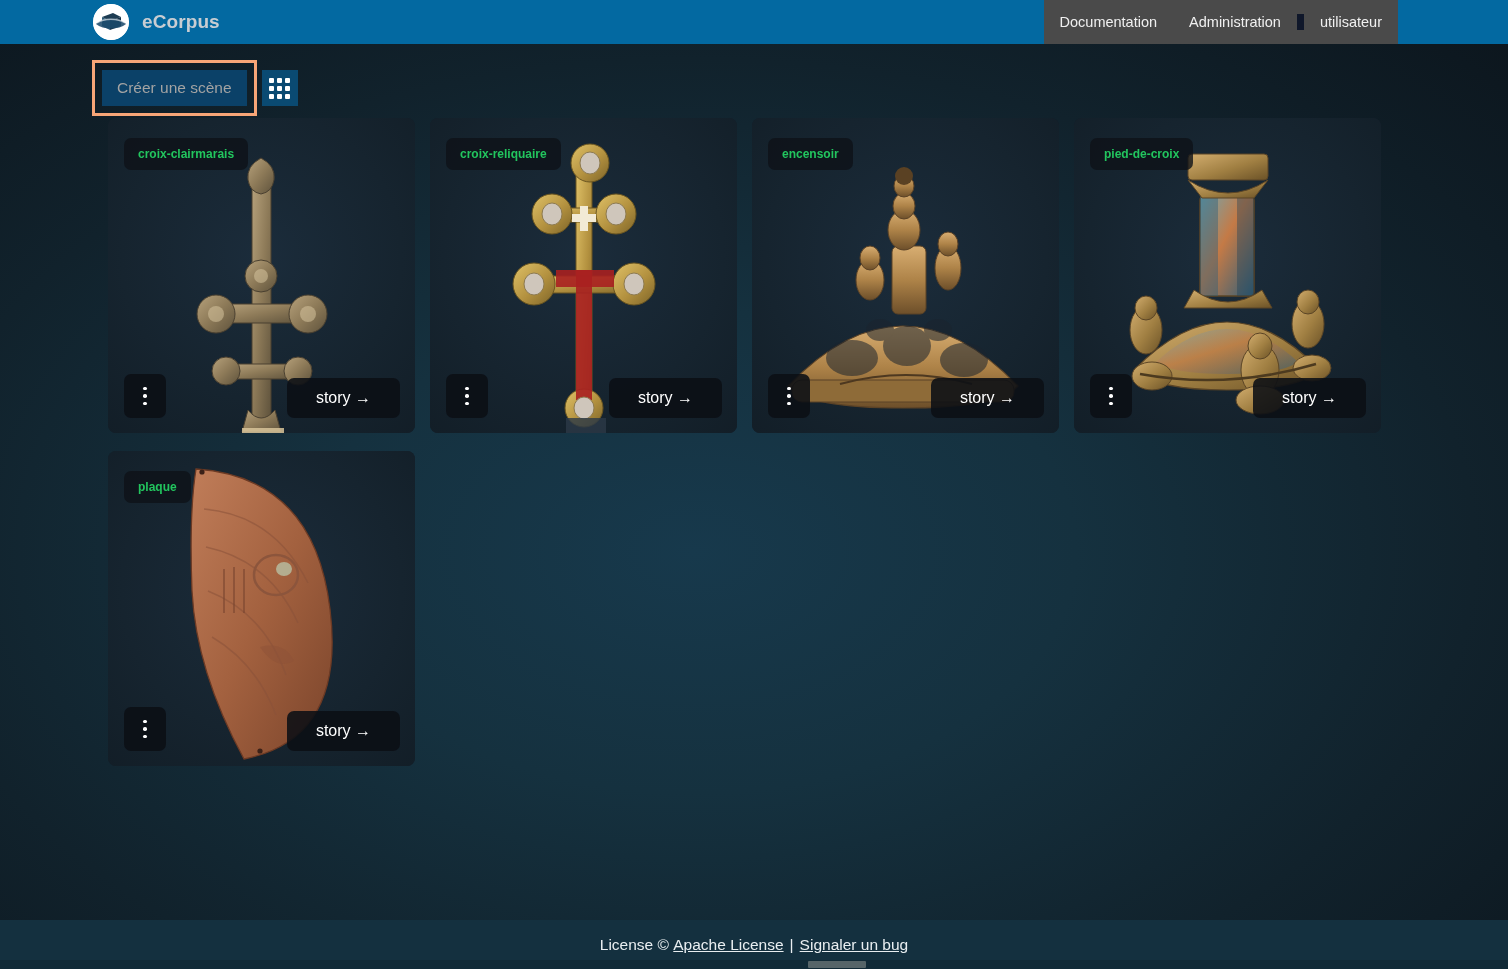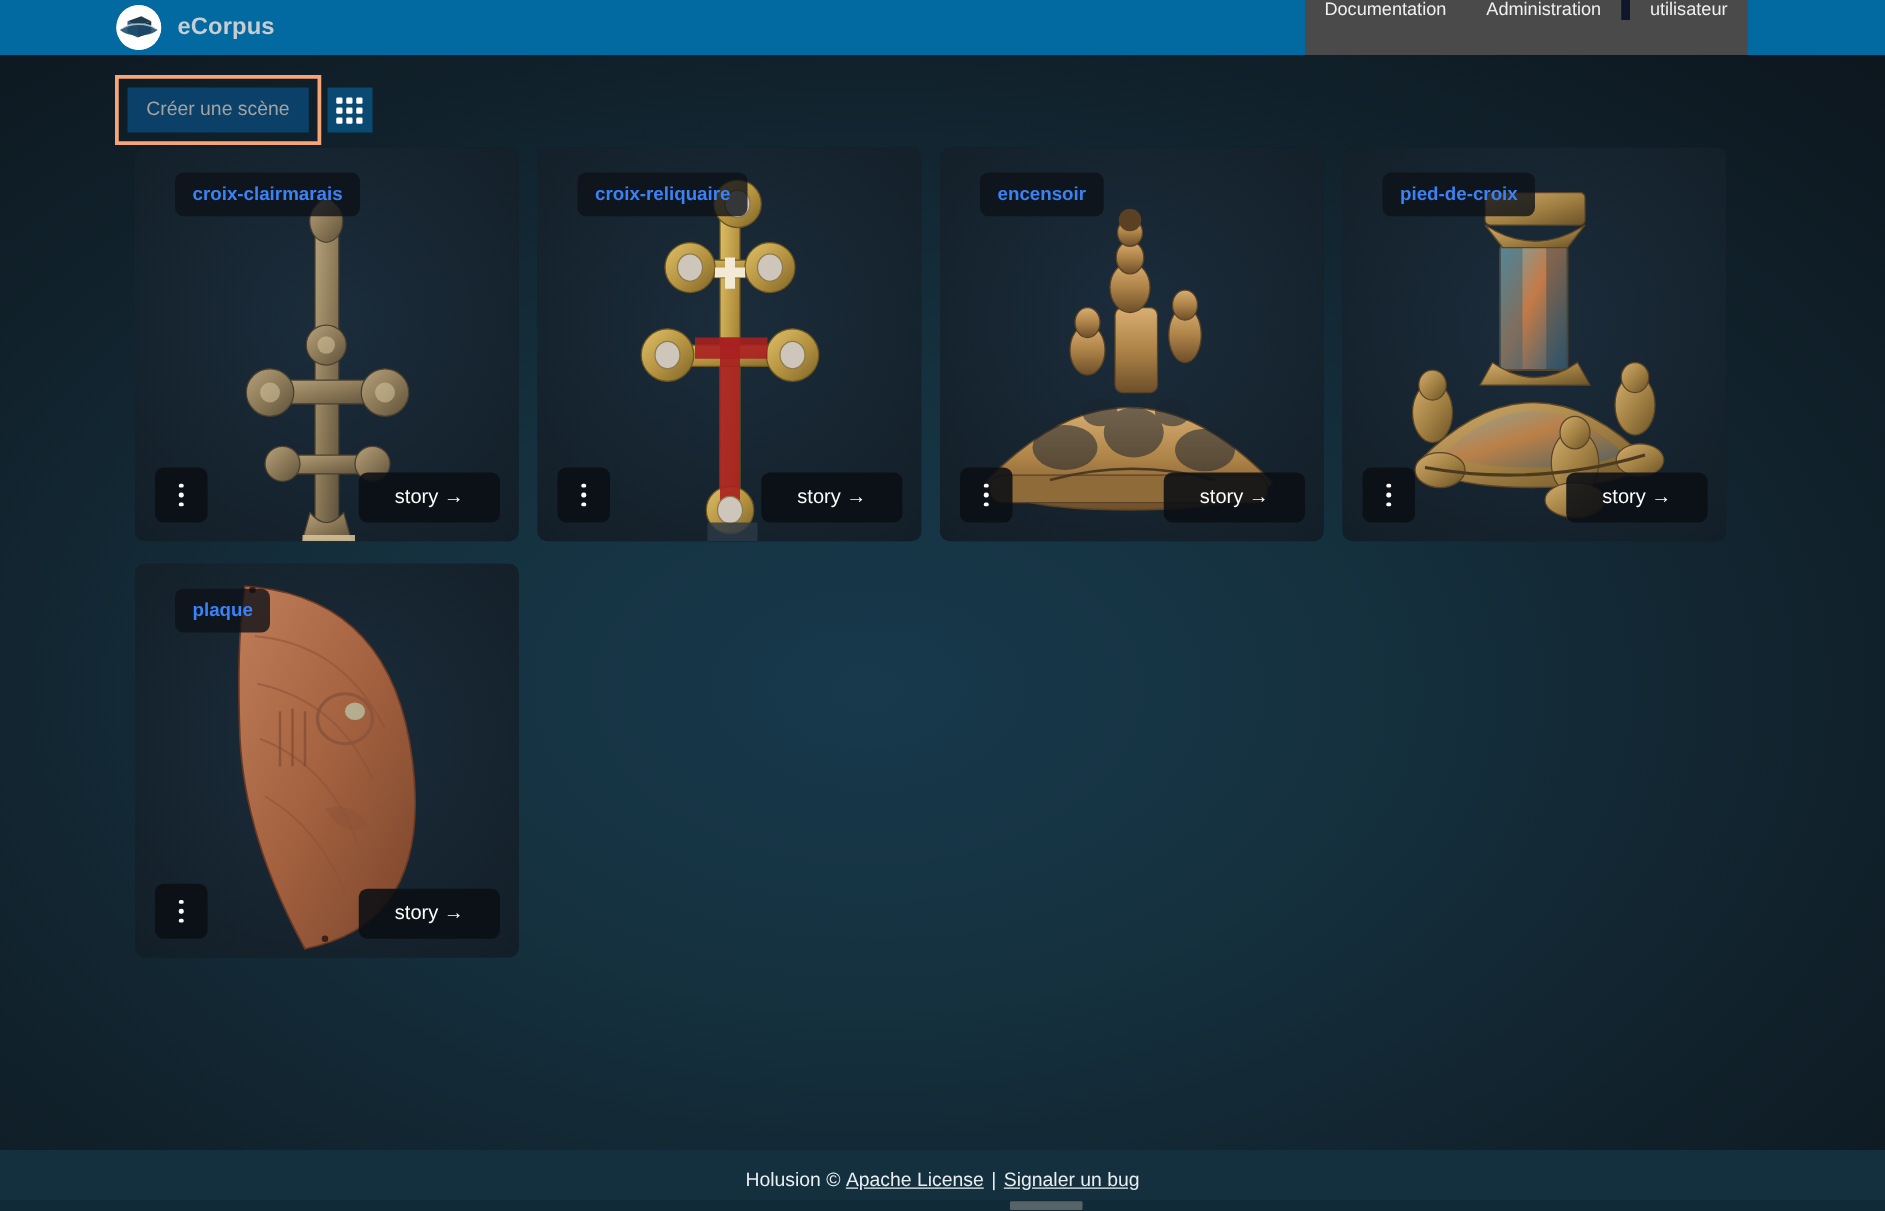--- a/index.html
+++ b/index.html
@@ -64,21 +64,21 @@
     color: #c8cdd2;
     letter-spacing: .1px;
     white-space: nowrap;
   }
 
   #nav-group {
     position: absolute;
     right: 110px; top: 0;
     height: 44px;
     display: flex;
-    align-items: flex-start;
+    align-items: center;
     background: #4a4a4a;
   }
   .nav-item {
     display: flex;
     align-items: center;
     padding: 0 16px;
     font-size: 14.5px;
     color: #f0f0f0;
     white-space: nowrap;
     cursor: pointer;
@@ -160,24 +160,24 @@
   }
   .card-canvas {
     position: absolute;
     inset: 0;
     background: radial-gradient(95% 95% at 50% 44%, #1b2c3b 0%, #16242f 48%, #101a22 100%);
   }
   .card-canvas svg { position: absolute; inset: 0; width: 100%; height: 100%; }
 
   .card-title {
     position: absolute;
-    left: 32px; top: 20px;
+    left: 16px; top: 20px;
     background: rgba(14,18,24,.80);
-    color: #3b82f6;
-    font-size: 15px;
+    color: #22c55e;
+    font-size: 12px;
     font-weight: bold;
     padding: 9px 14px;
     border-radius: 7px;
     z-index: 3;
     white-space: nowrap;
   }
   .card-menu {
     position: absolute;
     left: 16px; bottom: 15px;
     width: 42px; height: 44px;
@@ -502,21 +502,21 @@
         <i></i>
         <i></i>
         <i></i>
       </div>
     <div class="card-story">story →</div>
   </div>
 
 </div>
 
 <div id="footer">
-  <span>Holusion ©</span>&nbsp;
+  <span>License ©</span>&nbsp;
   <a href="#">Apache License</a>
   <span class="sepbar">|</span>
   <a href="#">Signaler un bug</a>
 </div>
 
 <div id="hscroll">
   <div id="hscroll-thumb"></div>
 </div>
 
 </body></html>

